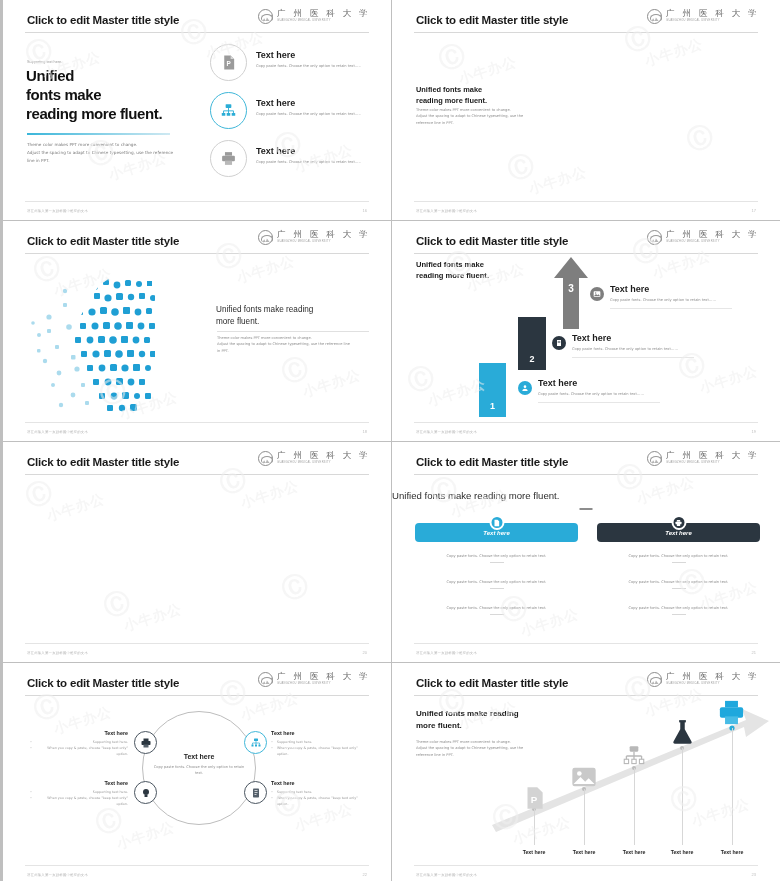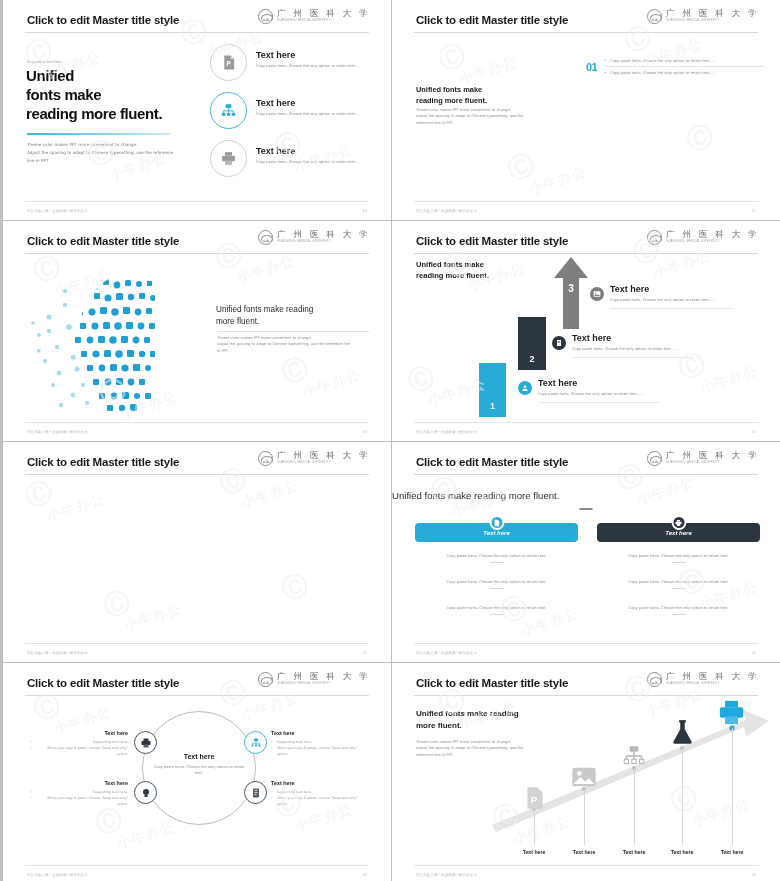--- a/index.html
+++ b/index.html
@@ -319,27 +319,20 @@
       </div>
     </div>
 
     <div class="s2-head">Unified fonts make<br>reading more fluent.</div>
     <div class="s2-para bd">
       Theme color makes PPT more convenient to change.<br>
       Adjust the spacing to adapt to Chinese typesetting, use the<br>reference line in PPT.
     </div>
 
     <div class="s2-list">
-      <div class="s2-item">
-        <div class="s2-num">01</div>
-        <div class="s2-lines">
-          <div class="s2-line bd">Copy paste fonts. Choose the only option to retain text…..</div>
-          <div class="s2-line bd">Copy paste fonts. Choose the only option to retain text…..</div>
-        </div>
-      </div>
     </div>
 
     <div class="s-foot-rule"></div>
     <div class="s-foot">请在此输入第一页副标题中相应的文本</div>
     <div class="s-page">17</div>
   </div>
 
   <div class="slide">
     <div class="wm">
       <span style="left:8%;top:14%">Ⓒ</span>

